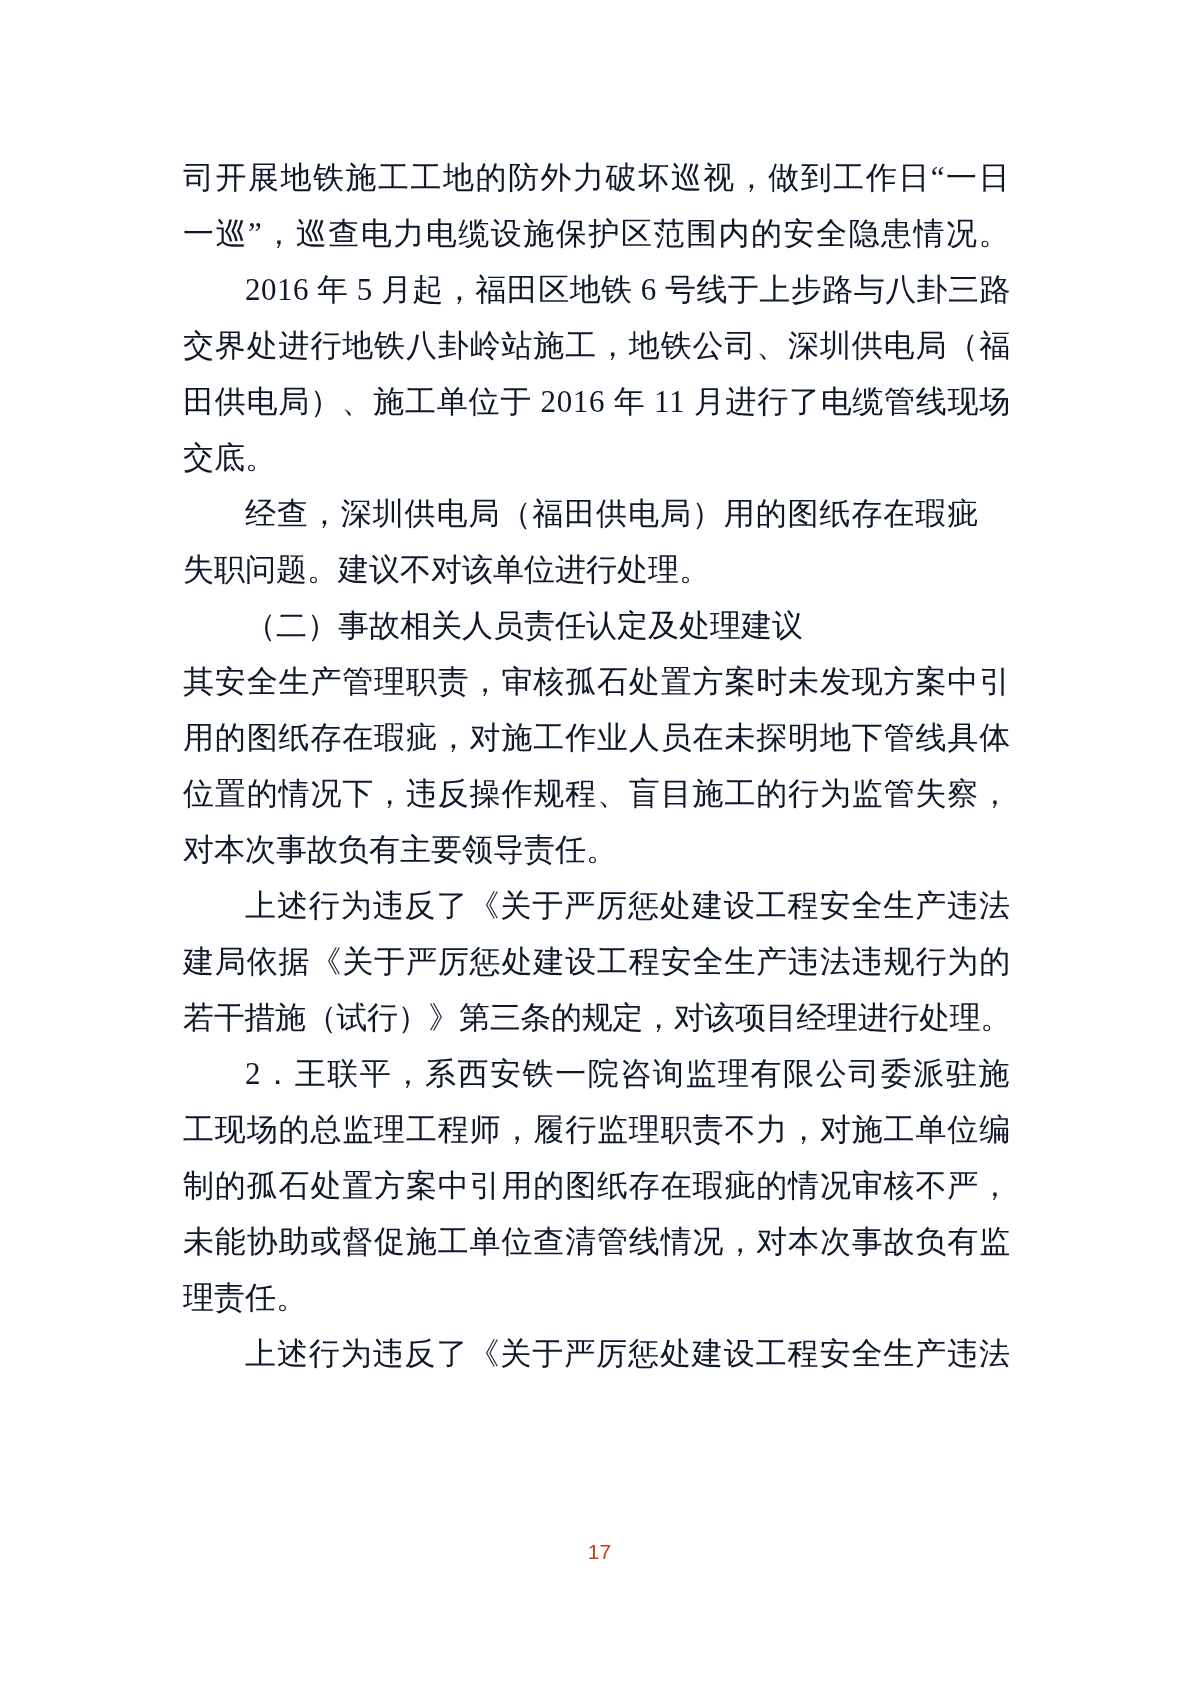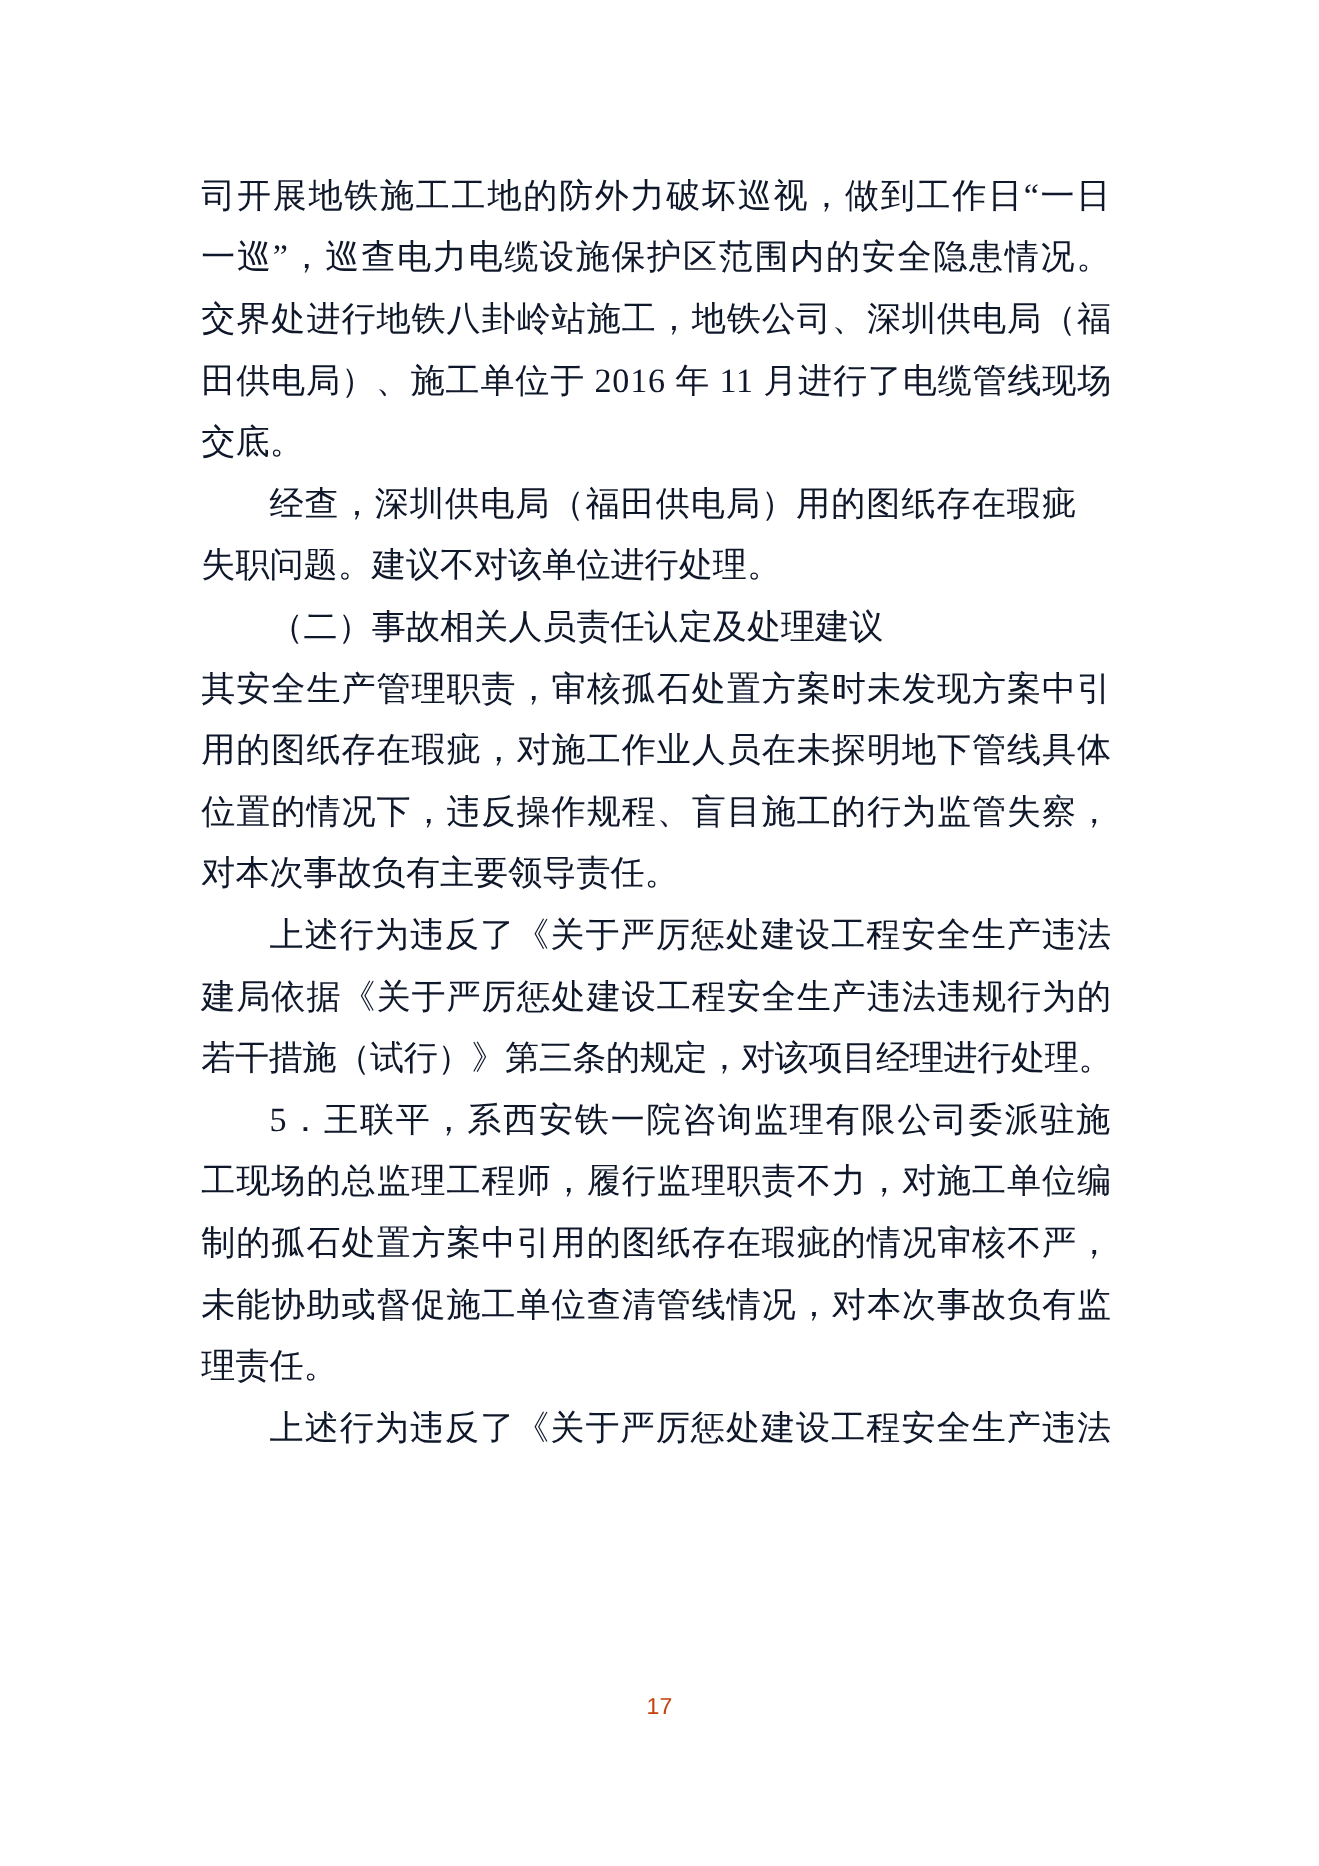--- a/index.html
+++ b/index.html
@@ -56,20 +56,21 @@
 </head>
 <body>
 
 <div class="page">
   <div class="text-block">
       <div class="paragraph">
         <div class="text-line"><span class="line-text" style="letter-spacing: 1.50901px;">司开展地铁施工工地的防外力破坏巡视，做到工作日“一日</span></div>
         <div class="text-line"><span class="line-text" style="letter-spacing: 1.50901px;">一巡”，巡查电力电缆设施保护区范围内的安全隐患情况。</span></div>
       </div>
       <div class="paragraph">
+        <div class="text-line indent"><span class="line-text" style="letter-spacing: 0.459677px;">2016 年 5 月起，福田区地铁 6 号线于上步路与八卦三路</span></div>
         <div class="text-line"><span class="line-text" style="letter-spacing: 0.846154px;">交界处进行地铁八卦岭站施工，地铁公司、深圳供电局（福</span></div>
         <div class="text-line"><span class="line-text" style="letter-spacing: 0.723145px;">田供电局）、施工单位于 2016 年 11 月进行了电缆管线现场</span></div>
         <div class="text-line"><span class="line-text">交底。</span></div>
       </div>
       <div class="paragraph">
         <div class="text-line indent"><span class="line-text" style="letter-spacing: 0.916667px;">经查，深圳供电局（福田供电局）用的图纸存在瑕疵</span></div>
         <div class="text-line"><span class="line-text">失职问题。建议不对该单位进行处理。</span></div>
       </div>
       <div class="paragraph">
         <div class="text-line indent"><span class="line-text">（二）事故相关人员责任认定及处理建议</span></div>
@@ -79,21 +80,21 @@
         <div class="text-line"><span class="line-text" style="letter-spacing: 0.846154px;">用的图纸存在瑕疵，对施工作业人员在未探明地下管线具体</span></div>
         <div class="text-line"><span class="line-text" style="letter-spacing: 0.846154px;">位置的情况下，违反操作规程、盲目施工的行为监管失察，</span></div>
         <div class="text-line"><span class="line-text">对本次事故负有主要领导责任。</span></div>
       </div>
       <div class="paragraph">
         <div class="text-line indent"><span class="line-text" style="letter-spacing: 0.916667px;">上述行为违反了《关于严厉惩处建设工程安全生产违法</span></div>
         <div class="text-line"><span class="line-text" style="letter-spacing: 0.846154px;">建局依据《关于严厉惩处建设工程安全生产违法违规行为的</span></div>
         <div class="text-line"><span class="line-text" style="letter-spacing: -0.333333px;">若干措施（试行）》第三条的规定，对该项目经理进行处理。</span></div>
       </div>
       <div class="paragraph">
-        <div class="text-line indent"><span class="line-text" style="letter-spacing: 1.5625px;">5．王联平，系西安铁一院咨询监理有限公司委派驻施</span></div>
+        <div class="text-line indent"><span class="line-text" style="letter-spacing: 1.5625px;">2．王联平，系西安铁一院咨询监理有限公司委派驻施</span></div>
         <div class="text-line"><span class="line-text" style="letter-spacing: 0.846154px;">工现场的总监理工程师，履行监理职责不力，对施工单位编</span></div>
         <div class="text-line"><span class="line-text" style="letter-spacing: 0.846154px;">制的孤石处置方案中引用的图纸存在瑕疵的情况审核不严，</span></div>
         <div class="text-line"><span class="line-text" style="letter-spacing: 0.846154px;">未能协助或督促施工单位查清管线情况，对本次事故负有监</span></div>
         <div class="text-line"><span class="line-text">理责任。</span></div>
       </div>
       <div class="paragraph">
         <div class="text-line indent"><span class="line-text" style="letter-spacing: 0.916667px;">上述行为违反了《关于严厉惩处建设工程安全生产违法</span></div>
       </div>
     </div>
   <div class="page-footer">

